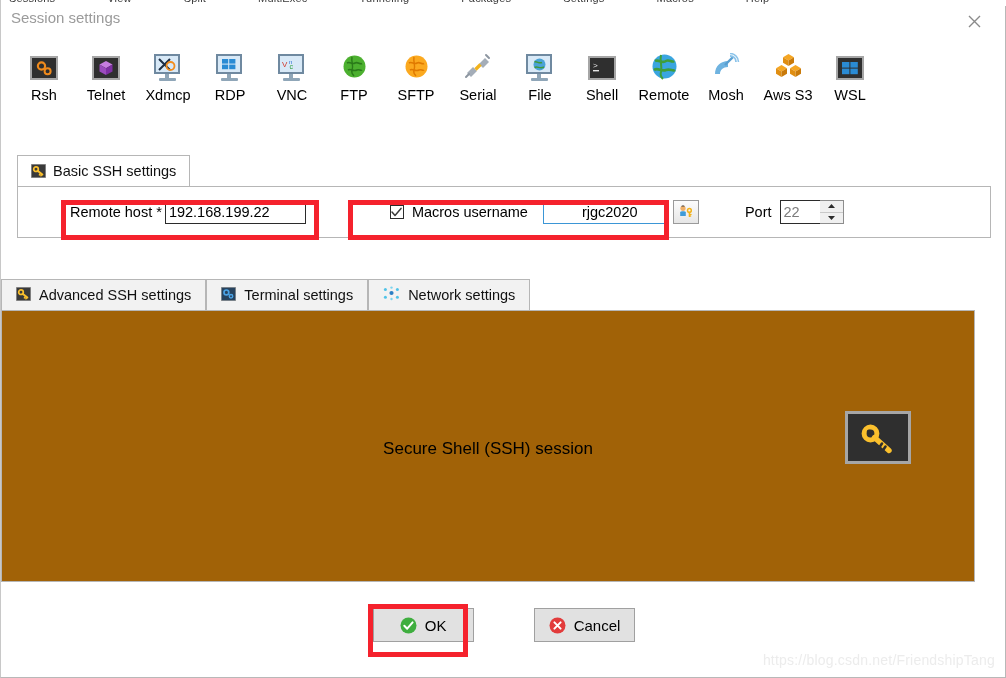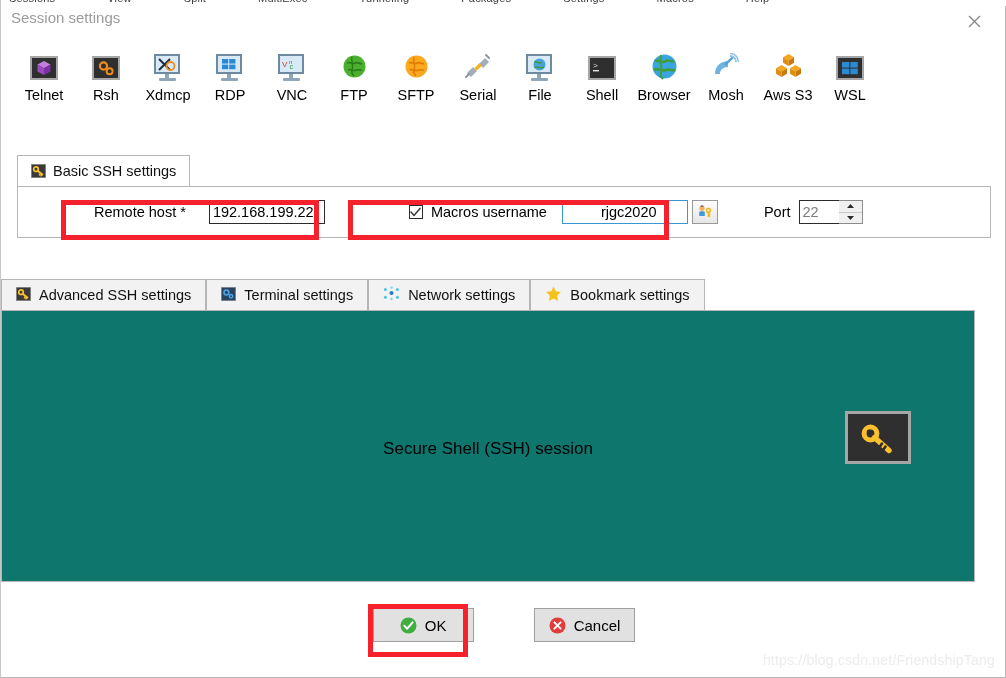--- a/index.html
+++ b/index.html
@@ -242,21 +242,21 @@
     border-bottom: none;
     background: #f2f2f2;
     font-size: 14.5px;
     color: #111;
     box-sizing: border-box;
     cursor: default;
     white-space: nowrap;
   }
   .lower-body {
     border: 1px solid #b6b6b6;
-    background: #0f766e;
+    background: #a16207;
     height: 272px;
     position: relative;
     box-sizing: border-box;
   }
   .session-text {
     position: absolute;
     left: 0; right: 0;
     top: 128px;
     text-align: center;
     font-size: 17px;
@@ -341,41 +341,41 @@
       <svg width="13" height="13" viewBox="0 0 13 13">
         <path d="M1 1 L12 12 M12 1 L1 12" stroke="#8a8a8a" stroke-width="1.4" fill="none"></path>
       </svg>
     </div>
   </div>
 
   <div class="proto-bar" id="proto-bar">
       <div class="proto">
         <span class="ico">
           <span class="tile">
-        <svg width="18" height="18" viewBox="0 0 18 18">
-          <path d="M9 2 L15.5 5.6 L9 9.2 L2.5 5.6 Z" fill="#c77de0"></path>
-          <path d="M2.5 5.6 L9 9.2 L9 16 L2.5 12.4 Z" fill="#9b4bbd"></path>
-          <path d="M15.5 5.6 L9 9.2 L9 16 L15.5 12.4 Z" fill="#7e2fa3"></path>
-        </svg>
-          </span>
-        </span>
-        <span class="lbl">Telnet</span>
-      </div>
-      <div class="proto">
-        <span class="ico">
-          <span class="tile">
         <svg width="19" height="17" viewBox="0 0 19 17">
           <circle cx="6.5" cy="6" r="3.6" fill="none" stroke="#f08a1c" stroke-width="2.2"></circle>
           <circle cx="12.6" cy="11.2" r="3" fill="none" stroke="#f08a1c" stroke-width="2"></circle>
           <circle cx="6.5" cy="6" r="1.1" fill="#2f2f2f"></circle>
           <circle cx="12.6" cy="11.2" r="0.9" fill="#2f2f2f"></circle>
         </svg>
           </span>
         </span>
         <span class="lbl">Rsh</span>
+      </div>
+      <div class="proto">
+        <span class="ico">
+          <span class="tile">
+        <svg width="18" height="18" viewBox="0 0 18 18">
+          <path d="M9 2 L15.5 5.6 L9 9.2 L2.5 5.6 Z" fill="#c77de0"></path>
+          <path d="M2.5 5.6 L9 9.2 L9 16 L2.5 12.4 Z" fill="#9b4bbd"></path>
+          <path d="M15.5 5.6 L9 9.2 L9 16 L15.5 12.4 Z" fill="#7e2fa3"></path>
+        </svg>
+          </span>
+        </span>
+        <span class="lbl">Telnet</span>
       </div>
       <div class="proto">
         <span class="ico">
           <span class="monitor">
         <span class="scr">
           <svg width="20" height="15" viewBox="0 0 20 15">
             <path d="M2 2 L13 13 M13 2 L2 13" stroke="#1c2d44" stroke-width="2"></path>
             <circle cx="13.5" cy="9" r="4" fill="none" stroke="#f28c1c" stroke-width="1.8"></circle>
           </svg>
         </span>
@@ -481,21 +481,21 @@
       <div class="proto">
         <span class="ico">
           <span>
         <svg width="27" height="27" viewBox="0 0 27 27">
           <circle cx="13.5" cy="13.5" r="12" fill="#3aa5e0"></circle>
           <path d="M4 8 C8 6 11 11 15 8 C18 6 21 10 23 8" stroke="#3f9e3a" stroke-width="2.6" fill="none"></path>
           <path d="M3 17 C7 14 10 19 15 17 C19 15.5 22 18.5 24 17" stroke="#3f9e3a" stroke-width="2.6" fill="none"></path>
           <path d="M10 2 C8.5 8 11.5 13 10 19 C9 22 11 25 12 26" stroke="#3f9e3a" stroke-width="2" fill="none"></path>
         </svg></span>
         </span>
-        <span class="lbl">Browser</span>
+        <span class="lbl">Remote</span>
       </div>
       <div class="proto">
         <span class="ico">
           <span>
         <svg width="28" height="26" viewBox="0 0 28 26">
           <path d="M3 21 C3 13 9 8 16 8 L16 14 C11 14 8 17 8 21 Z" fill="#6fb3e0"></path>
           <path d="M13 12 L21 4" stroke="#5a9fd0" stroke-width="2.4"></path>
           <path d="M18 3 C21.5 3 24 5.5 24 9" stroke="#8cc4ea" stroke-width="1.8" fill="none"></path>
           <path d="M18 0.5 C22.8 0.5 26.5 4.3 26.5 9" stroke="#8cc4ea" stroke-width="1.6" fill="none"></path>
         </svg></span>
@@ -544,22 +544,22 @@
             <path d="M6.6 6.8 L11.4 10.6" stroke="#fbc02d" stroke-width="1.9" stroke-linecap="round"></path>
             <path d="M9.2 9.8 L8.4 10.9 M10.6 10.8 L9.9 11.8" stroke="#fbc02d" stroke-width="1.5" stroke-linecap="round"></path>
           </svg>
         </span>
         <span>Basic SSH settings</span>
       </div>
     </div>
 
     <div class="panel-basic">
 
-      <span class="fld-label" style="margin-left:76px;">Remote host *</span>
-      <input class="txtbox" style="width: 116px; margin-left: 23px;" value="192.168.199.22">
+      <span class="fld-label" style="margin-left:52px;">Remote host *</span>
+      <input class="txtbox" style="width: 141px; margin-left: 3px;" value="192.168.199.22">
 
       <span class="chk" style="margin-left:84px;">
         <svg width="11" height="10" viewBox="0 0 11 10">
           <path d="M1 5 L4 8.4 L10 1.4" stroke="#3a3a3a" stroke-width="1.5" fill="none" stroke-linecap="round" stroke-linejoin="round"></path>
         </svg>
       </span>
       <span class="fld-label" style="margin-left:8px;">Macros username</span>
       <input class="txtbox focusblue" style="width: 126px; margin-left: 15px; padding-left: 38px;" value="rjgc2020">
       <span class="userbtn" style="margin-left:4px;">
         <svg width="17" height="16" viewBox="0 0 17 16">
@@ -614,26 +614,20 @@
           <circle cx="8.5" cy="7" r="2.1" fill="#2b7fc4"></circle>
           <circle cx="2.4" cy="3.4" r="1.5" fill="#4fc3e8"></circle>
           <circle cx="14.4" cy="3.4" r="1.5" fill="#4fc3e8"></circle>
           <circle cx="2.4" cy="11.2" r="1.5" fill="#4fc3e8"></circle>
           <circle cx="14.4" cy="11.2" r="1.5" fill="#4fc3e8"></circle>
           <circle cx="8.5" cy="1.6" r="1.2" fill="#7ad4ee"></circle>
           <circle cx="8.5" cy="13" r="1.2" fill="#7ad4ee"></circle>
         </svg></span>
           <span>Network settings</span>
         </div>
-        <div class="ltab">
-          <span class="ticon"><svg width="17" height="16" viewBox="0 0 17 16">
-          <path d="M8.5 0.6 L10.7 5.3 L15.9 6 L12.1 9.7 L13.1 14.9 L8.5 12.4 L3.9 14.9 L4.9 9.7 L1.1 6 L6.3 5.3 Z" fill="#f5c21b"></path>
-        </svg></span>
-          <span>Bookmark settings</span>
-        </div>
       </div>
     <div class="lower-body">
       <div class="session-text">Secure Shell (SSH) session</div>
       <div class="big-key">
         <svg width="40" height="32" viewBox="0 0 40 32">
           <circle cx="12.5" cy="11.5" r="6.4" fill="none" stroke="#fbc02d" stroke-width="5"></circle>
           <circle cx="11" cy="9.8" r="2.2" fill="#2f2f2f"></circle>
           <path d="M16.5 15.5 L31 28.5" stroke="#fbc02d" stroke-width="5.4" stroke-linecap="round"></path>
           <path d="M24 21.5 L21.6 25 M27.5 24.6 L25.3 27.8" stroke="#2f2f2f" stroke-width="2.6" stroke-linecap="round"></path>
         </svg>

